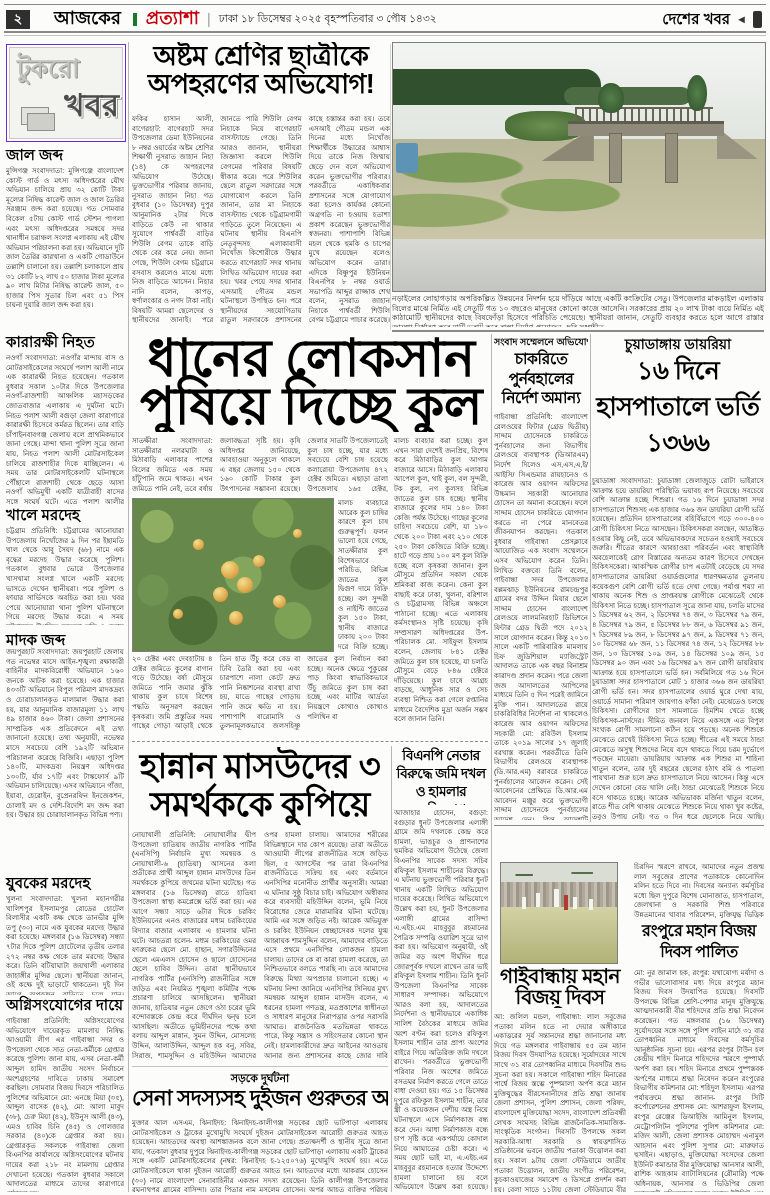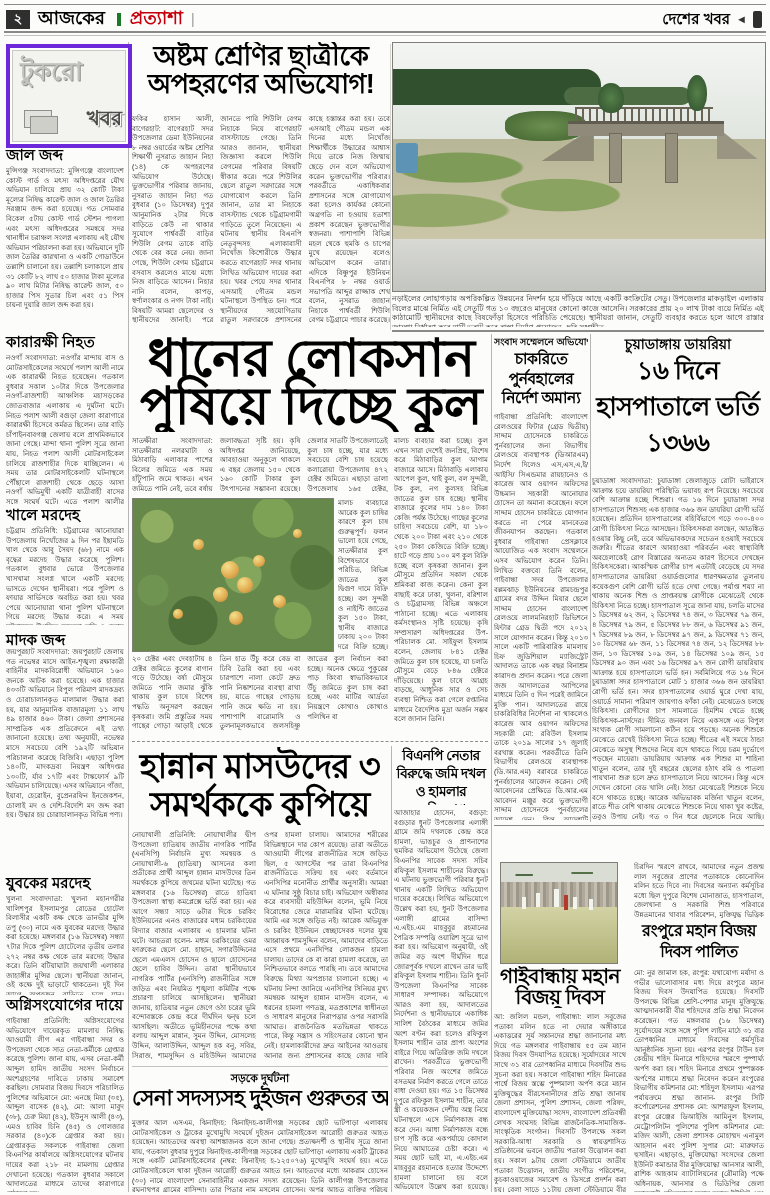--- a/index.html
+++ b/index.html
@@ -19,44 +19,45 @@
   
   .mh-row{display:flex;align-items:center;gap:8px;}
   .pn-box{background:#2f2f2f;color:#fff;font-weight:bold;font-size:13px;
           display:flex;align-items:center;justify-content:center;}
   .logo-black{font-size:18px;font-weight:900;color:#000;}
   .logo-red{font-size:18px;font-weight:900;color:#c4000e;}
   .logo-green{width:4px;height:13px;background:#1b7a2a;display:inline-block;margin:0 1px 0 4px;}
   .dateline{font-size:10.5px;color:#222;}
   .section-label{font-size:15px;font-weight:900;color:#000;}
   
-  .tukro{background:#f3f3f0;border:4px solid #6d28d9;box-shadow:inset 0 0 0 2px #fff,inset 0 0 0 3px #c9c9c4;}
+  .tukro{background:#f3f3f0;border:1px solid #6d28d9;box-shadow:inset 0 0 0 2px #fff,inset 0 0 0 3px #c9c9c4;}
   .tukro .w1{position:absolute;left:10px;top:4px;font-size:25px;font-weight:900;color:#c2c2be;
              text-shadow:1px 1px 0 #8f8f8b;}
-  .tukro .w2{position:absolute;right:6px;bottom:8px;font-size:20px;font-weight:900;color:#4c4c48;
+  .tukro .w2{position:absolute;right:6px;bottom:8px;font-size:31px;font-weight:900;color:#4c4c48;
              text-shadow:1px 1px 0 #fff,2px 2px 0 #9a9a96;}
   .tukro .np1{position:absolute;left:14px;bottom:16px;width:26px;height:16px;background:#e2e2de;border:1px solid #8f8f8b;}
   .tukro .np2{position:absolute;left:20px;bottom:10px;width:26px;height:16px;background:#cfcfca;border:1px solid #8f8f8b;}
   .fruit{position:absolute;border-radius:50%;background:radial-gradient(circle at 35% 30%,#f4e08c,#e0a94f 60%,#ba8136);}
   .fig{position:absolute;background:#f4f4ee;}
 </style>
 </head>
 <body>
 
 <div class="page">
 
   <div class="abs rule" style="left:4px;top:4px;width:762px;height:1px"></div>
   <div class="abs pn-box" style="left:6px;top:10px;width:24px;height:19px">
     <span>২</span>
   </div>
-  <div class="abs mh-row" style="left:38px;top:8px;height:22px">
+  <div class="abs mh-row" style="left:54px;top:8px;height:22px">
     <span class="logo-black">আজকের</span>
       <span class="logo-green"></span>
       <span class="logo-red">প্রত্যাশা</span>
     <span style="color:#999;font-size:14px">|</span>
+    <span class="dateline">ঢাকা ১৮ ডিসেম্বর ২০২৫ বৃহস্পতিবার ৩ পৌষ ১৪৩২</span>
   </div>
   <div class="abs mh-row" style="right:8px;top:9px;height:20px;gap:6px">
     <span class="section-label">দেশের খবর</span>
     <span style="font-size:11px;color:#333">◄</span>
     <span style="width:9px;height:17px;background:#2f2f2f;border-radius:2px;display:inline-block"></span>
   </div>
   <div class="abs rule" style="left:4px;top:31px;width:762px;height:2px"></div>
   <div class="abs" style="left:4px;top:35px;width:762px;height:1px;background:#c2c2c0"></div>
 
   <div class="abs vrule" style="left:128px;top:42px;height:1150px"></div>

